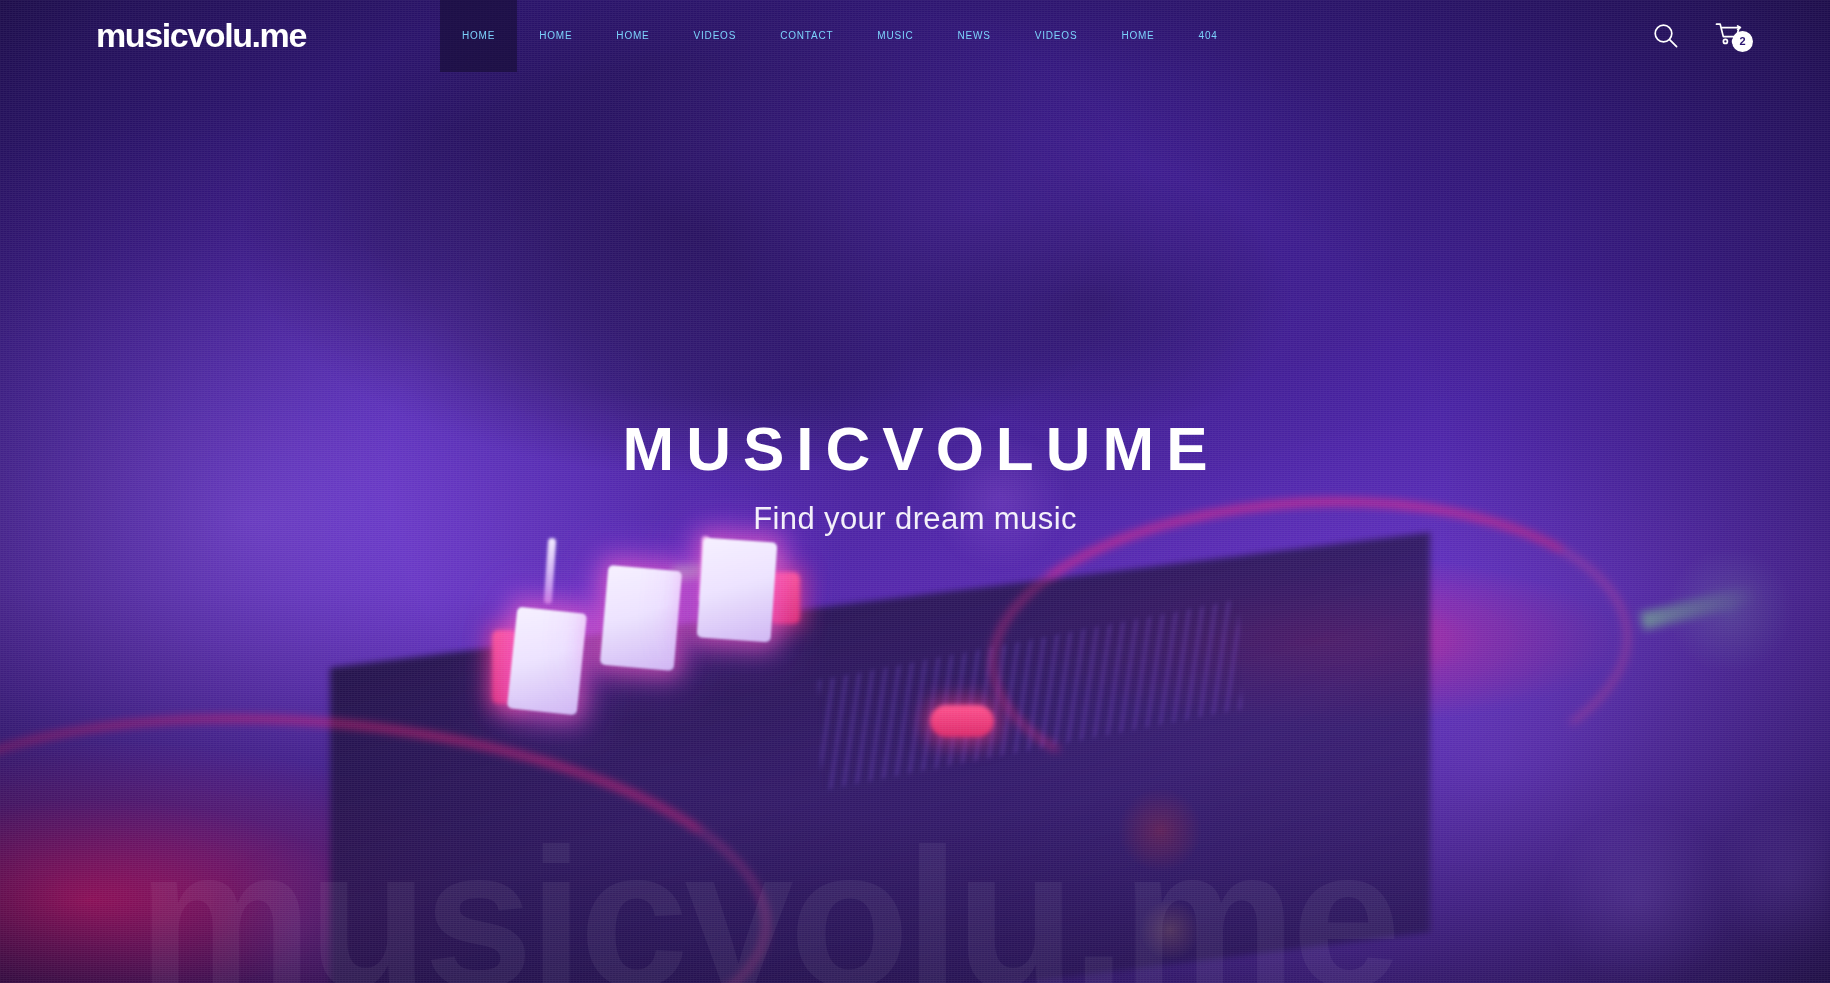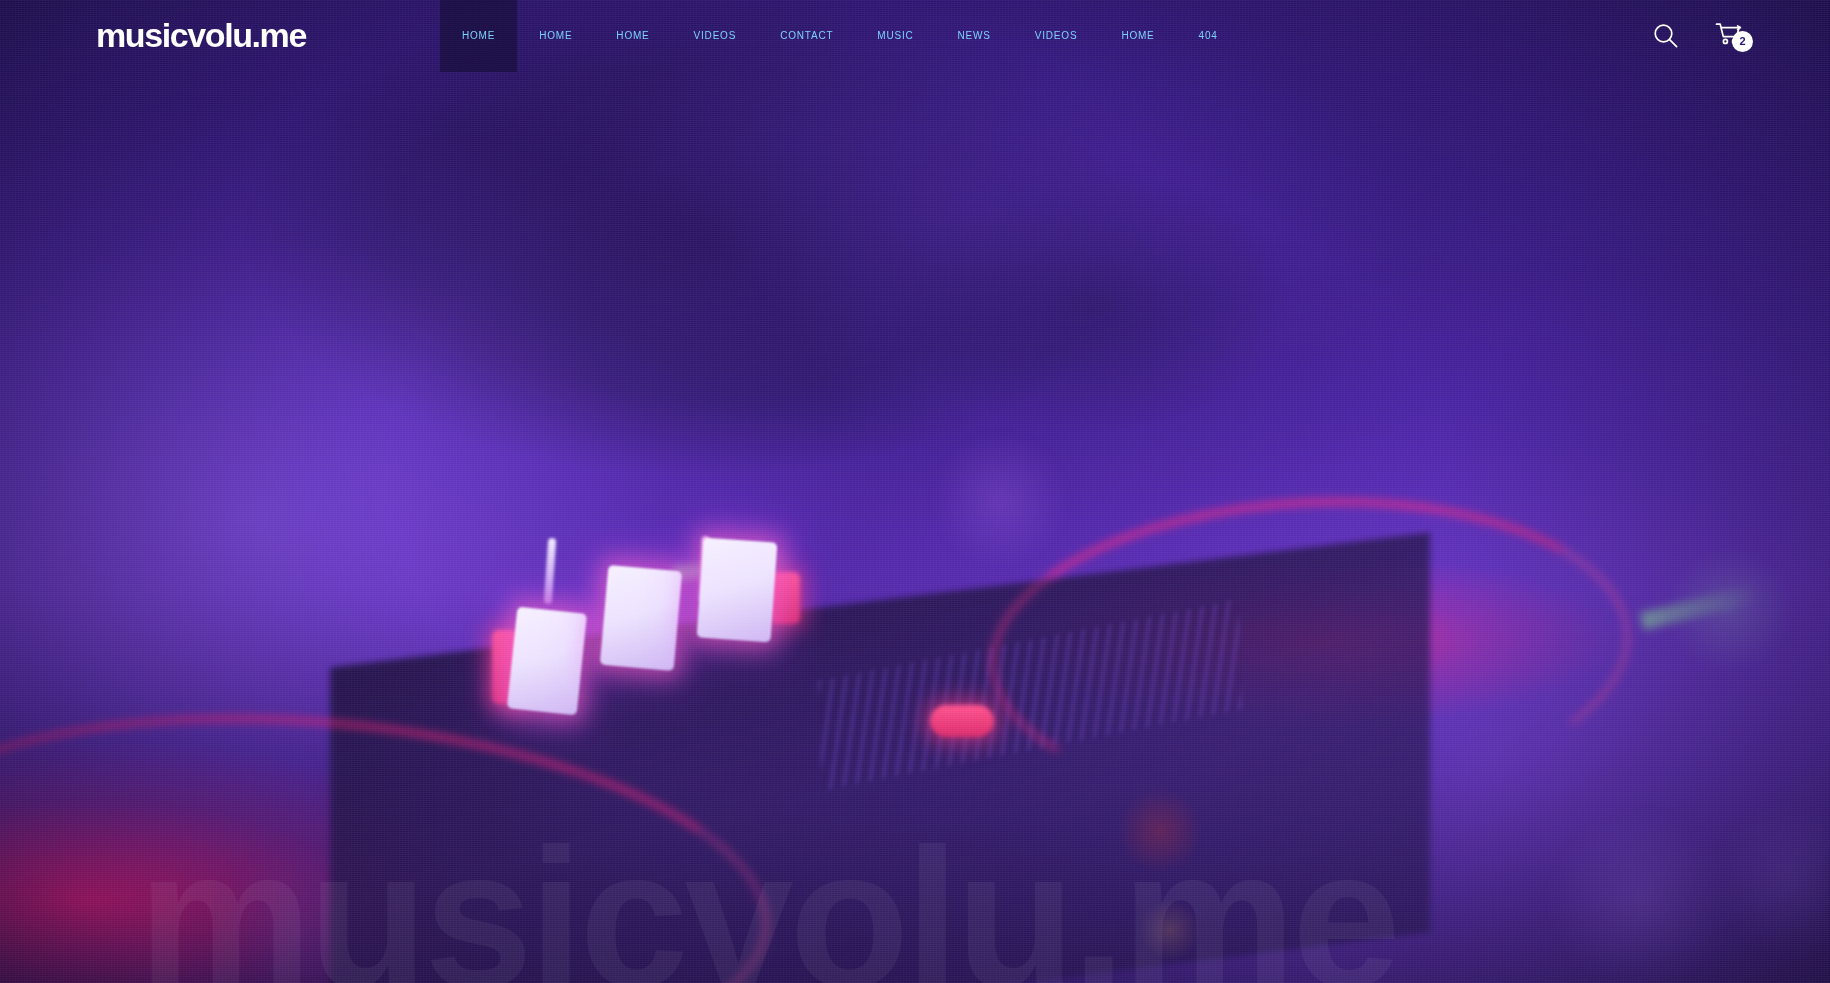--- a/index.html
+++ b/index.html
@@ -314,14 +314,18 @@
           <path d="M22.6 4.0 L25.4 5.6 L22.6 7.4" fill="none" stroke="#ffffff" stroke-width="1.7" stroke-linecap="round" stroke-linejoin="round"></path>
           <circle cx="10.4" cy="19.4" r="2.0" fill="none" stroke="#ffffff" stroke-width="1.7"></circle>
           <circle cx="19.6" cy="19.4" r="2.0" fill="none" stroke="#ffffff" stroke-width="1.7"></circle>
         </svg>
         <span class="cart-badge">2</span>
       </div>
 
     </div>
   </header>
 
+  <div class="hero-copy">
+    <h1 class="hero-title">MUSICVOLUME</h1>
+    <p class="hero-sub">Find your dream music</p>
+  </div>
 
 </div>
 
 </body></html>

